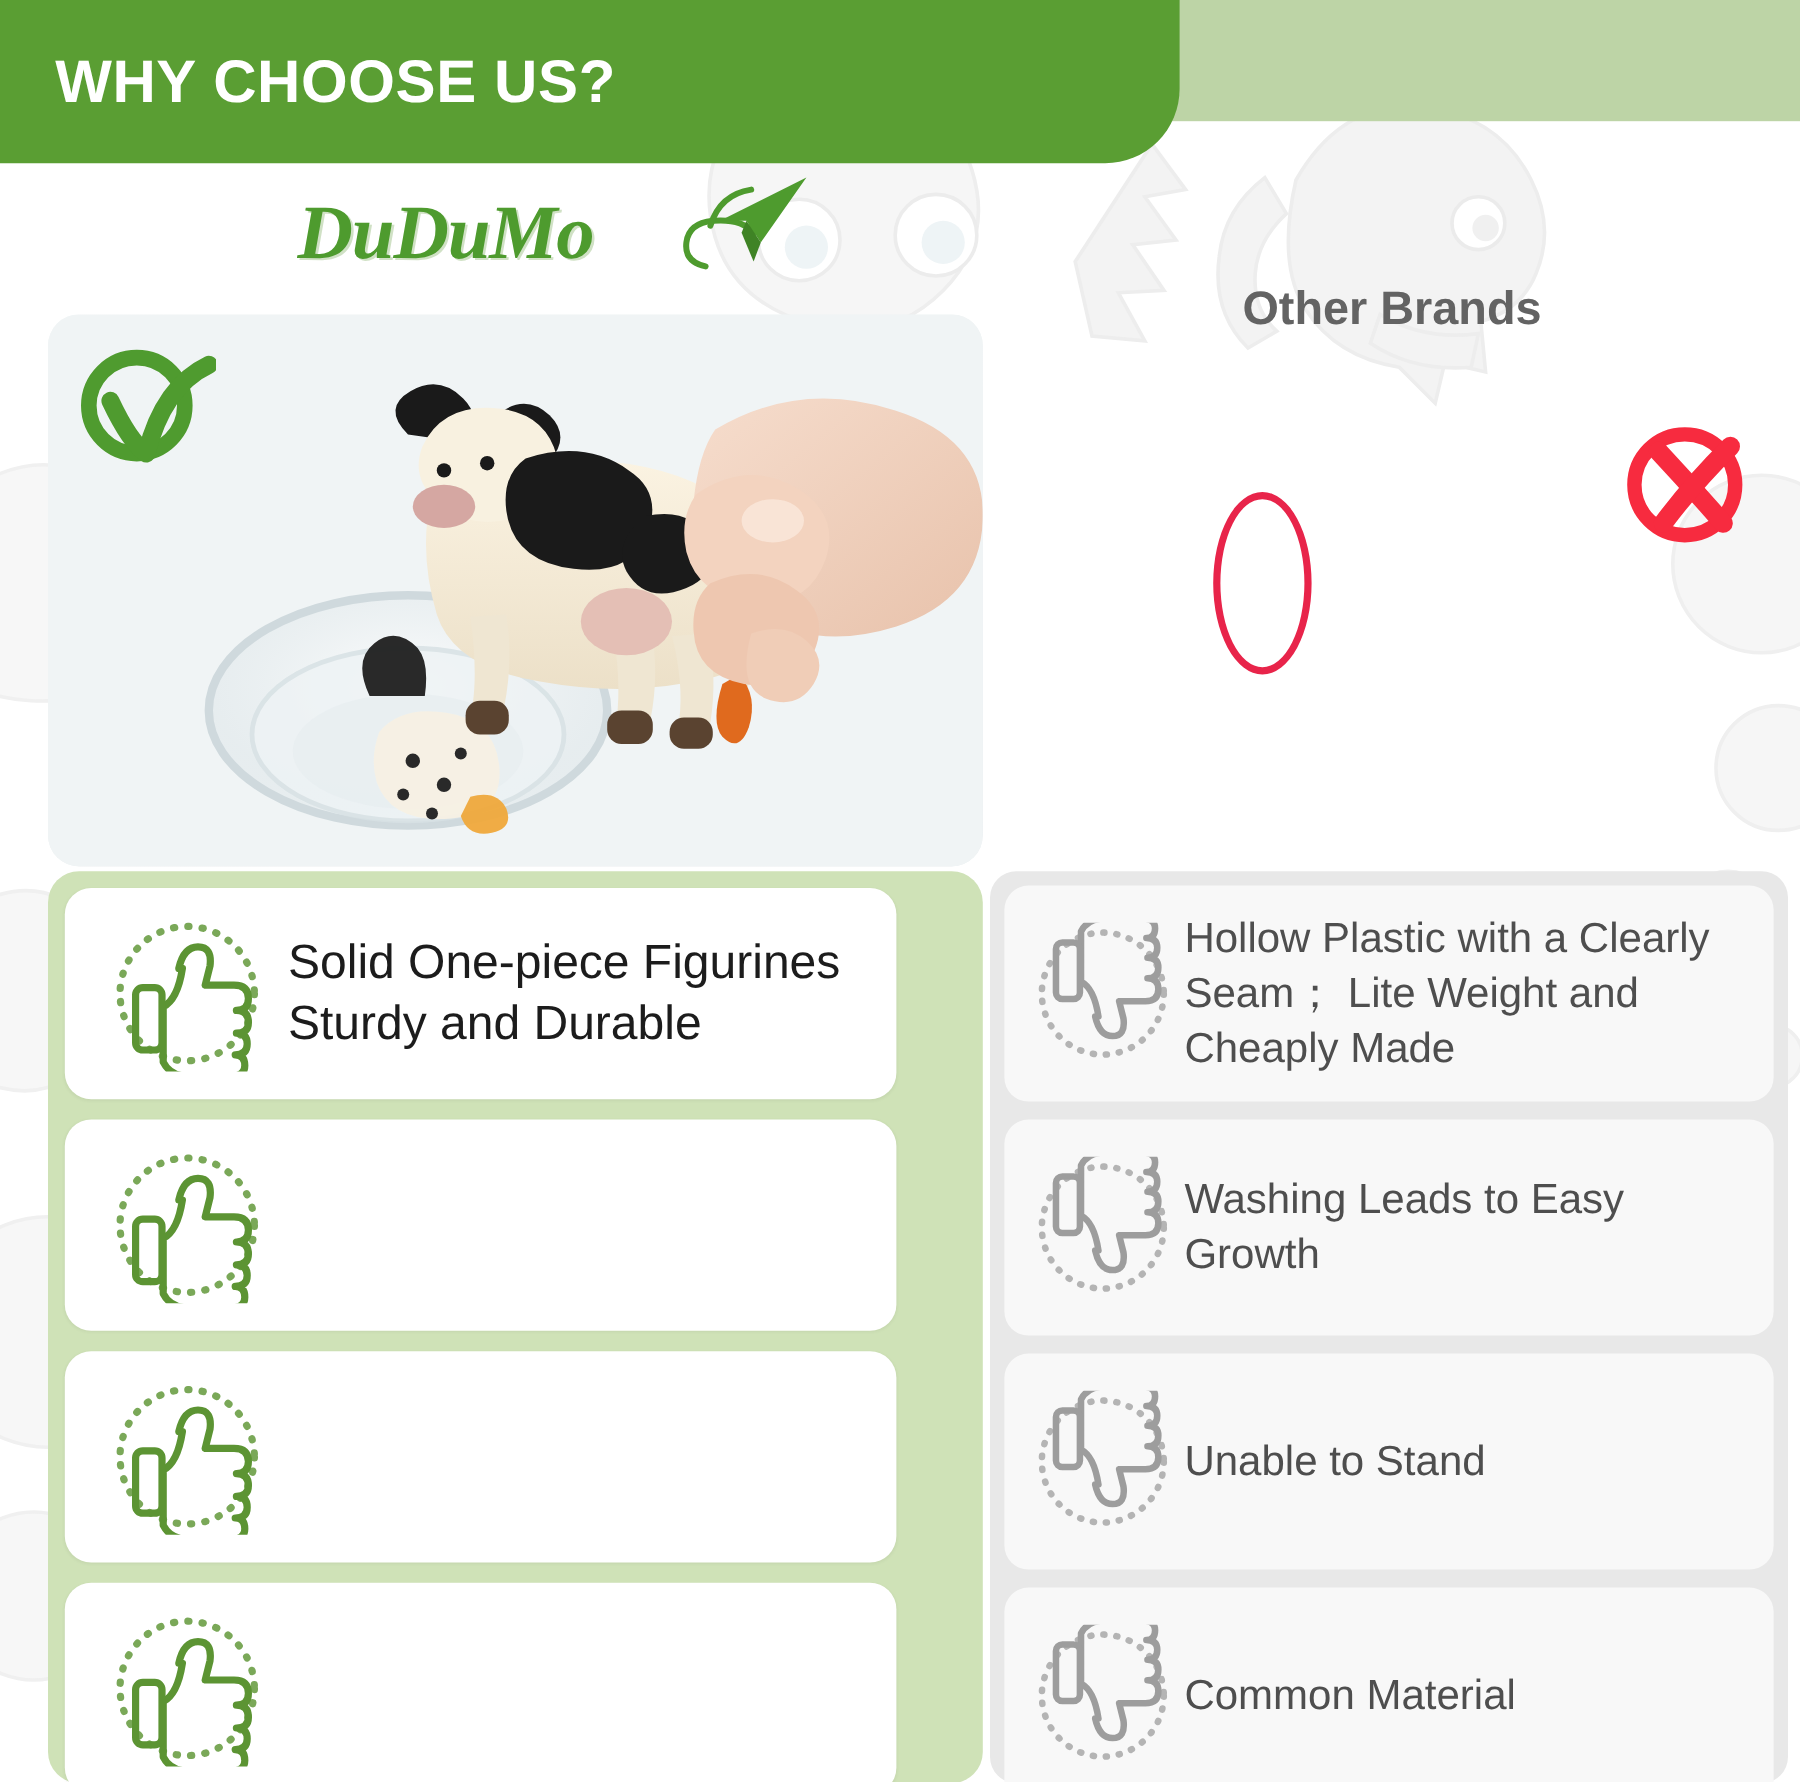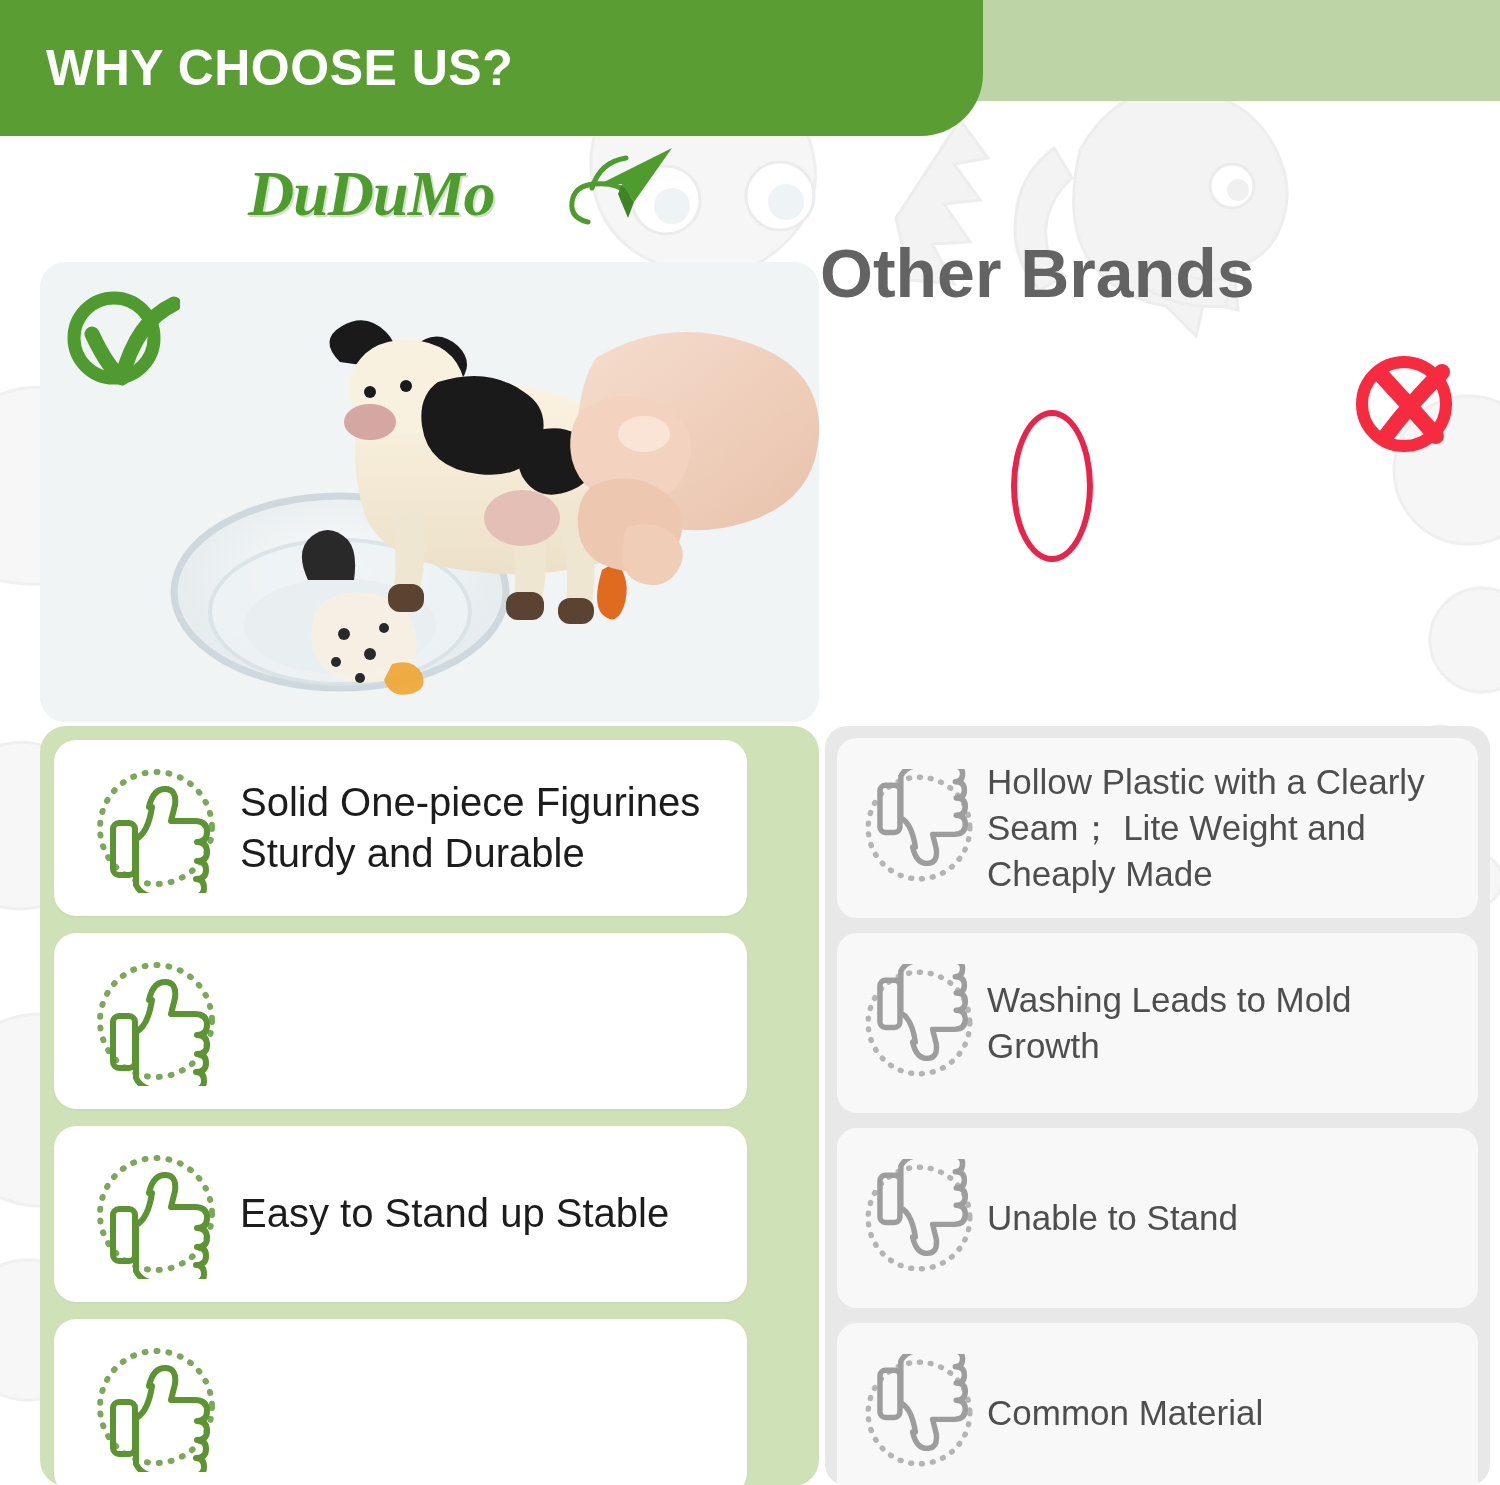--- a/index.html
+++ b/index.html
@@ -53,22 +53,22 @@
     paint-order: stroke fill;
     text-shadow: 2px 2px 0 rgba(120,170,90,.35);
     white-space: nowrap;
     text-align: right;
   }
   .logo-plane { position: absolute; left: 300px; top: -14px; }
 
   
   .other-brands-title {
     position: absolute; left: 820px; top: 238px;
-    width: 680px; text-align: left;
-    font-size: 68px; font-weight: bold; color: #636363;
+    width: 680px; text-align: center;
+    font-size: 39px; font-weight: bold; color: #636363;
     line-height: 1.05;
   }
 
   
   .left-photo {
     position: absolute; left: 40px; top: 262px;
     width: 779px; height: 460px;
     border-radius: 26px;
     overflow: hidden;
     background: linear-gradient(160deg,#f2f5f6 0%, #eef2f3 45%, #e9eef0 100%);
@@ -316,21 +316,20 @@
     </div>
 
     <div class="lcard">
       <div class="ico">
         <svg class="dotcircle" width="130" height="130" viewBox="0 0 130 130">
           <circle cx="65" cy="65" r="56" fill="none" stroke="#7aa858" stroke-width="6" stroke-linecap="round" stroke-dasharray="1 11"></circle>
           <path d="M58 44 q4 -18 16 -18 q12 0 10 16 l-4 16 l24 0 q12 0 12 11 q0 10 -10 10 q10 0 10 10 q0 9 -10 9 q9 0 9 9 q0 9 -10 9 q8 0 8 9 q0 9 -12 9 l-34 0 q-16 0 -22 -12 l0 -46 q12 -6 16 -32 z" fill="none" stroke="#5c9433" stroke-width="6" stroke-linejoin="round"></path>
           <rect x="22" y="60" width="22" height="52" rx="6" fill="none" stroke="#5c9433" stroke-width="6"></rect>
         </svg>
       </div>
-      <div class="txt">Easy to Stand up Stable</div>
     </div>
 
     <div class="lcard">
       <div class="ico">
         <svg class="dotcircle" width="130" height="130" viewBox="0 0 130 130">
           <circle cx="65" cy="65" r="56" fill="none" stroke="#7aa858" stroke-width="6" stroke-linecap="round" stroke-dasharray="1 11"></circle>
           <path d="M58 44 q4 -18 16 -18 q12 0 10 16 l-4 16 l24 0 q12 0 12 11 q0 10 -10 10 q10 0 10 10 q0 9 -10 9 q9 0 9 9 q0 9 -10 9 q8 0 8 9 q0 9 -12 9 l-34 0 q-16 0 -22 -12 l0 -46 q12 -6 16 -32 z" fill="none" stroke="#5c9433" stroke-width="6" stroke-linejoin="round"></path>
           <rect x="22" y="60" width="22" height="52" rx="6" fill="none" stroke="#5c9433" stroke-width="6"></rect>
         </svg>
       </div>
@@ -357,21 +356,21 @@
     <div class="rcard">
       <div class="ico">
         <svg class="dotcircle" width="118" height="118" viewBox="0 0 130 130">
           <circle cx="65" cy="65" r="56" fill="none" stroke="#b4b4b4" stroke-width="6" stroke-linecap="round" stroke-dasharray="1 11"></circle>
           <g transform="translate(0,130) scale(1,-1)">
             <path d="M58 44 q4 -18 16 -18 q12 0 10 16 l-4 16 l24 0 q12 0 12 11 q0 10 -10 10 q10 0 10 10 q0 9 -10 9 q9 0 9 9 q0 9 -10 9 q8 0 8 9 q0 9 -12 9 l-34 0 q-16 0 -22 -12 l0 -46 q12 -6 16 -32 z" fill="none" stroke="#9d9d9d" stroke-width="6" stroke-linejoin="round"></path>
             <rect x="22" y="60" width="22" height="52" rx="6" fill="none" stroke="#9d9d9d" stroke-width="6"></rect>
           </g>
         </svg>
       </div>
-      <div class="txt">Washing Leads to Mold Growth</div>
+      <div class="txt">Washing Leads to Easy Growth</div>
     </div>
 
     <div class="rcard">
       <div class="ico">
         <svg class="dotcircle" width="118" height="118" viewBox="0 0 130 130">
           <circle cx="65" cy="65" r="56" fill="none" stroke="#b4b4b4" stroke-width="6" stroke-linecap="round" stroke-dasharray="1 11"></circle>
           <g transform="translate(0,130) scale(1,-1)">
             <path d="M58 44 q4 -18 16 -18 q12 0 10 16 l-4 16 l24 0 q12 0 12 11 q0 10 -10 10 q10 0 10 10 q0 9 -10 9 q9 0 9 9 q0 9 -10 9 q8 0 8 9 q0 9 -12 9 l-34 0 q-16 0 -22 -12 l0 -46 q12 -6 16 -32 z" fill="none" stroke="#9d9d9d" stroke-width="6" stroke-linejoin="round"></path>
             <rect x="22" y="60" width="22" height="52" rx="6" fill="none" stroke="#9d9d9d" stroke-width="6"></rect>
           </g>

